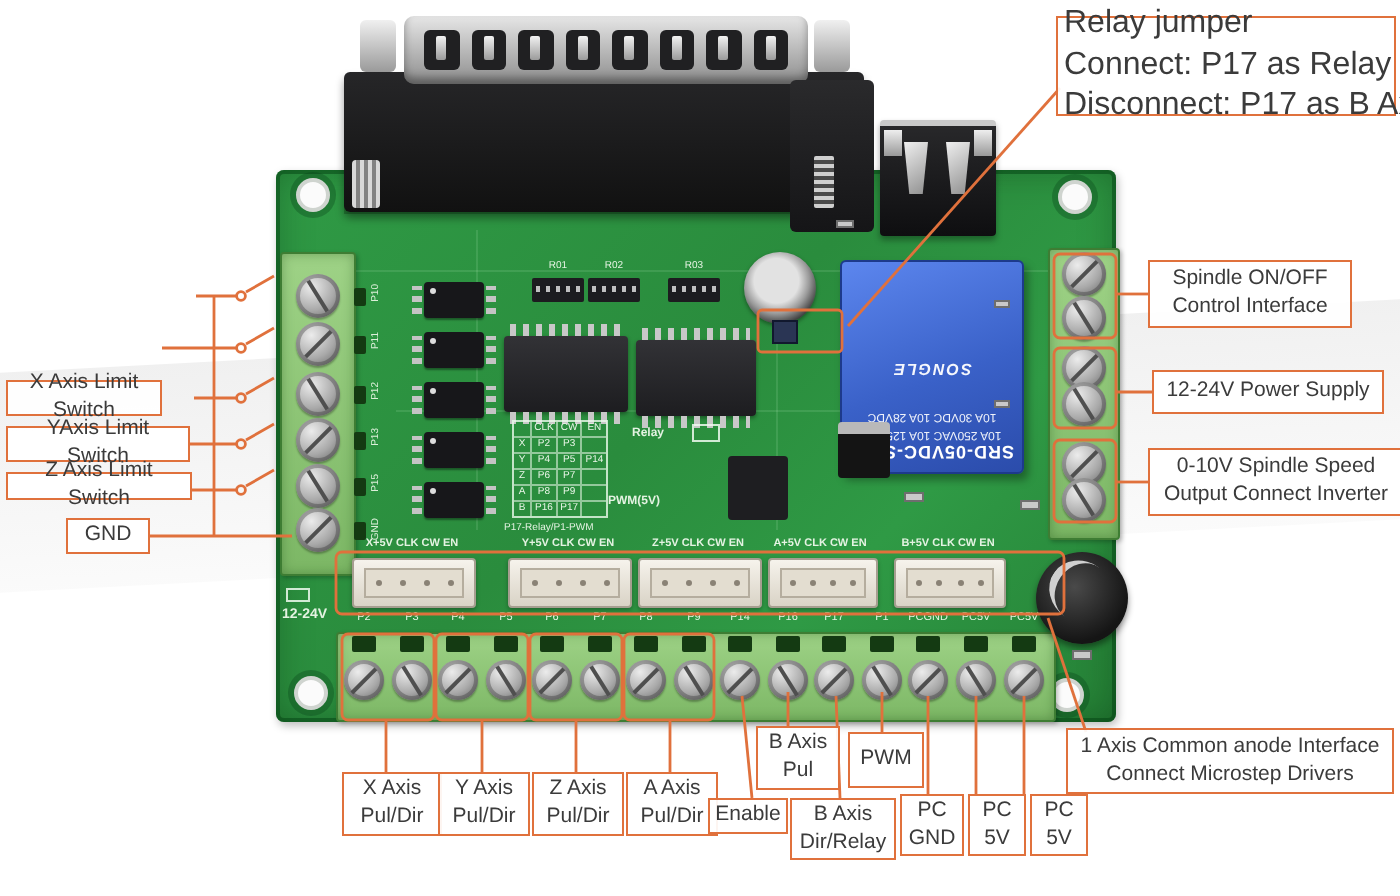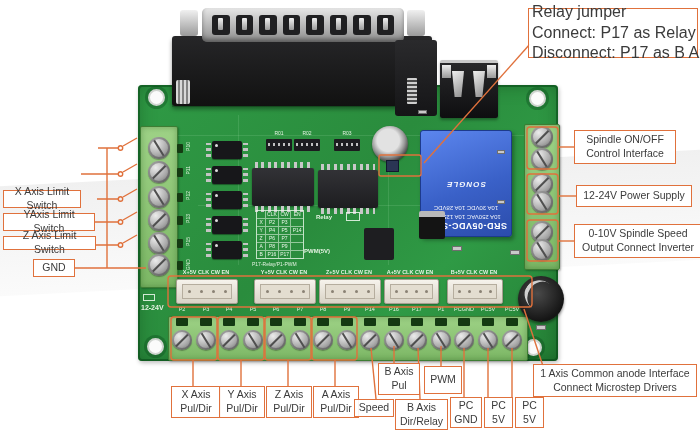--- a/index.html
+++ b/index.html
@@ -423,21 +423,21 @@
 Output Connect Inverter</div>
 
   <div class="box" style="left:171px;top:386px;width:50px;height:32px;">X Axis
 Pul/Dir</div>
   <div class="box" style="left:219px;top:386px;width:46px;height:32px;">Y Axis
 Pul/Dir</div>
   <div class="box" style="left:266px;top:386px;width:46px;height:32px;">Z Axis
 Pul/Dir</div>
   <div class="box" style="left:313px;top:386px;width:46px;height:32px;">A Axis
 Pul/Dir</div>
-  <div class="box" style="left:354px;top:399px;width:40px;height:18px;">Speed</div>
+  <div class="box" style="left:354px;top:399px;width:40px;height:18px;">Enable</div>
   <div class="box" style="left:378px;top:363px;width:42px;height:32px;">B Axis
 Pul</div>
   <div class="box" style="left:424px;top:366px;width:38px;height:28px;">PWM</div>
   <div class="box" style="left:395px;top:399px;width:53px;height:31px;">B Axis
 Dir/Relay</div>
   <div class="box" style="left:450px;top:397px;width:32px;height:31px;">PC
 GND</div>
   <div class="box" style="left:484px;top:397px;width:29px;height:31px;">PC
 5V</div>
   <div class="box" style="left:515px;top:397px;width:29px;height:31px;">PC

